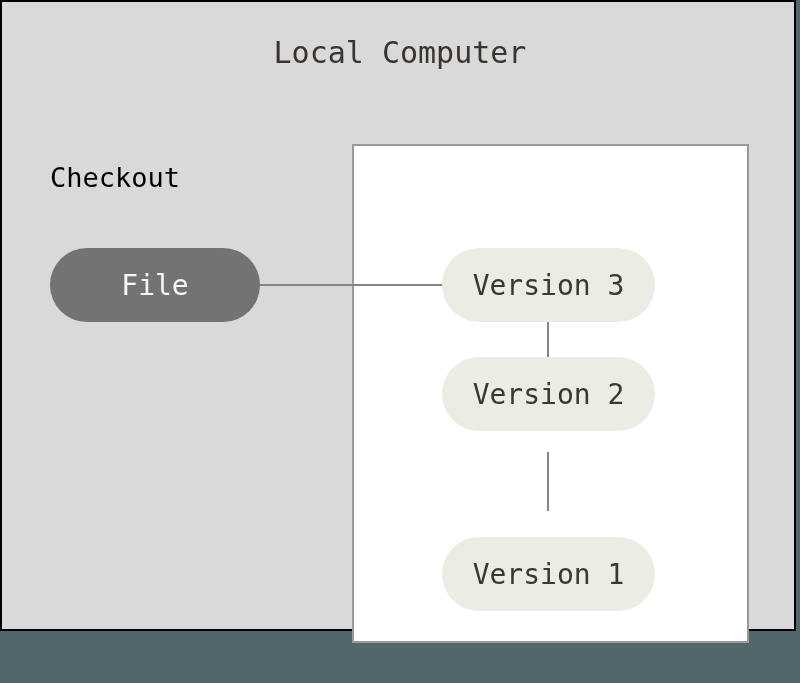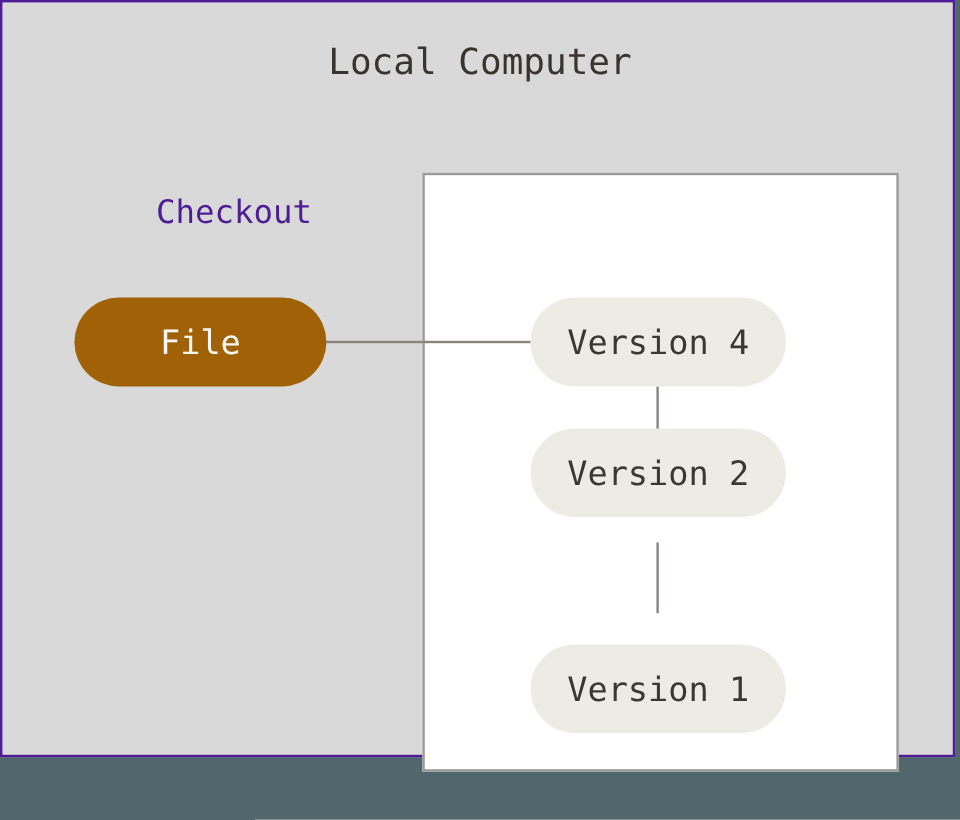--- a/index.html
+++ b/index.html
@@ -7,54 +7,54 @@
     width: 800px; height: 683px;
     position: relative;
     background: #51676c; 
     font-family: "DejaVu Sans Mono", monospace;
     overflow: hidden;
   }
   .panel {
     position: absolute; left: 0; top: 0;
     width: 796px; height: 631px;
     background: #d9d9d9;
-    border: 2px solid #4c1d95;
+    border: 2px solid #000000;
     box-sizing: border-box;
   }
   .diagram-title {
     position: absolute; left: 0; top: 33px; width: 796px;
     text-align: center;
     font-size: 30px; color: #3a342f;
     white-space: pre;
   }
   .section-label {
     position: absolute;
-    font-size: 27px; color: #4c1d95;
-    text-align: right;
+    font-size: 27px; color: #000000;
+    text-align: left;
     white-space: pre;
   }
   .checkout-label { left: 48px; top: 160px; width: 210px; }
   .vdb-label      { left: 350px; top: 160px; width: 397px; }
   .vdb-box {
     position: absolute; left: 350px; top: 142px;
     width: 397px; height: 499px;
     background: #ffffff;
     border: 2px solid #9a9a9a;
     box-sizing: border-box;
   }
   .pill {
     position: absolute;
     display: flex; align-items: center; justify-content: center;
     font-size: 28px;
     border-radius: 38px;
     white-space: pre;
   }
   .file-pill {
-    left: 60px; top: 246px; width: 210px; height: 74px;
-    background: #a16207; color: #f5f8f7;
+    left: 48px; top: 246px; width: 210px; height: 74px;
+    background: #737373; color: #f5f8f7;
   }
   .version-pill {
     left: 440px; width: 213px; height: 74px;
     background: #edece4; color: #3b3733;
   }
   .v3 { top: 246px; }
   .v2 { top: 355px; }
   .v1 { top: 508px; margin-top: 27px; }
   .hline {
     position: absolute; left: 258px; top: 282px;
@@ -81,19 +81,19 @@
 
 
   <div class="hline"></div>
 
   <div class="vline vl1"></div>
 
   <div class="vline vl2"></div>
 
   <div class="pill file-pill">File</div>
 
-  <div class="pill version-pill v3">Version 4</div>
+  <div class="pill version-pill v3">Version 3</div>
 
   <div class="pill version-pill v2">Version 2</div>
 
   <div class="pill version-pill v1">Version 1</div>
 
 </div>
 
 </body></html>

